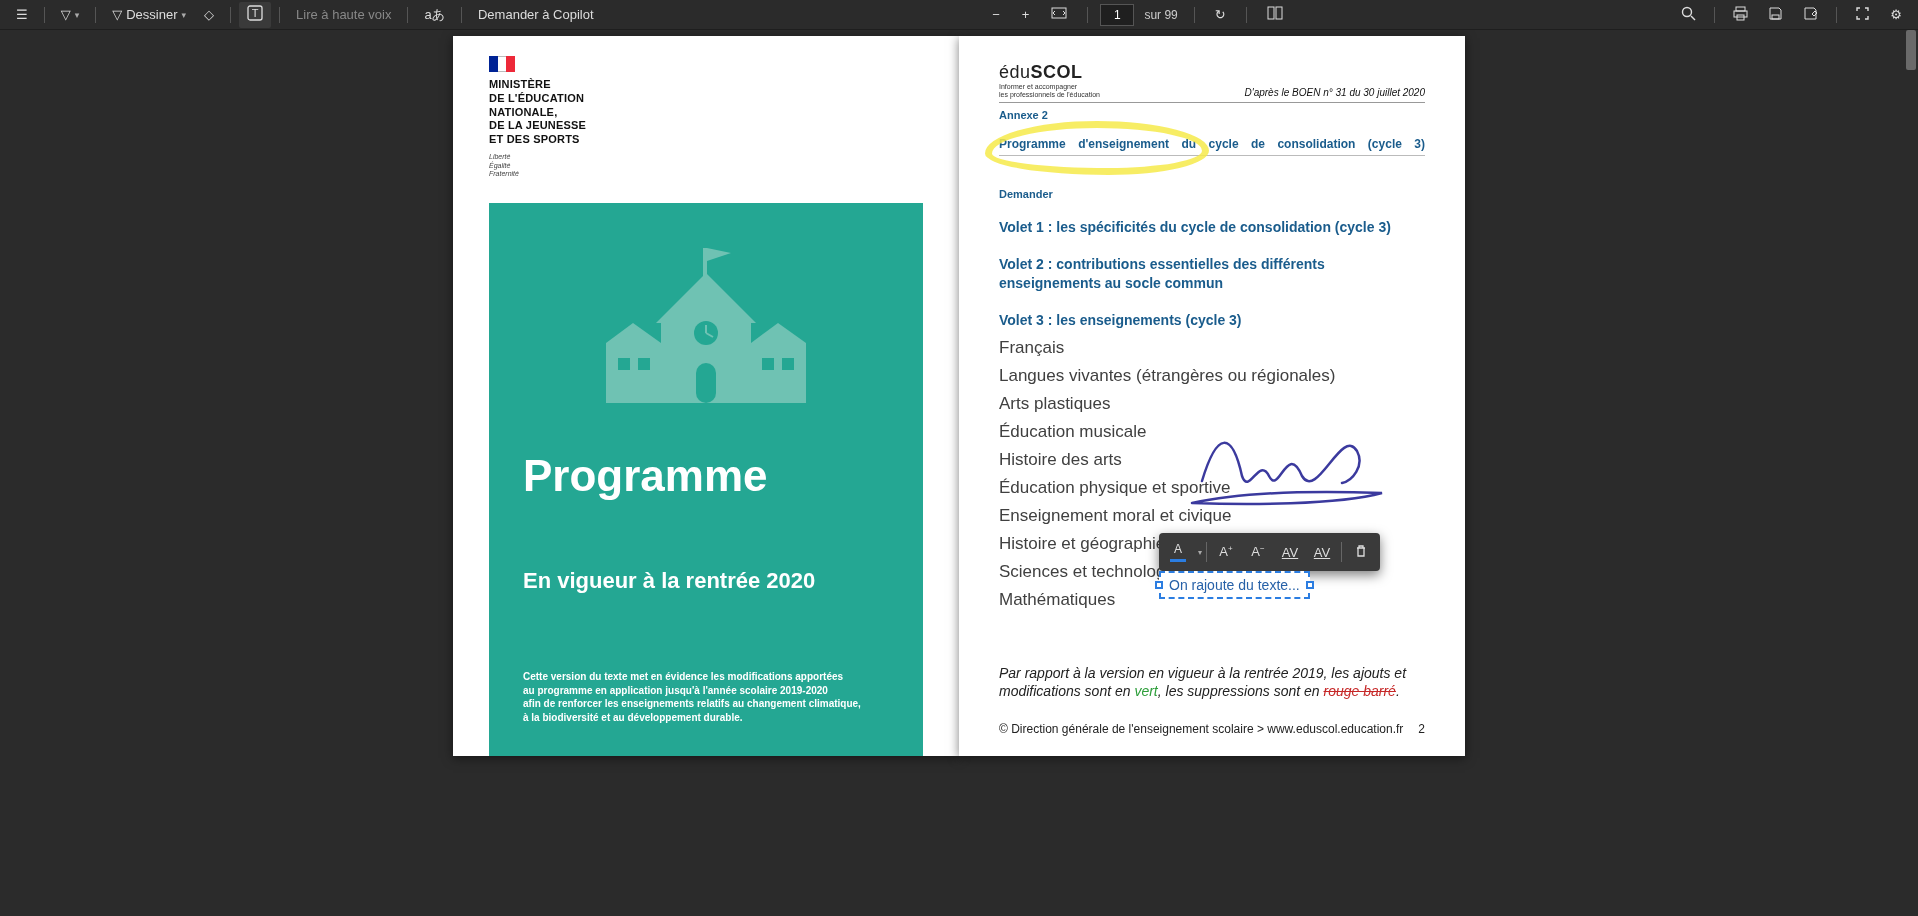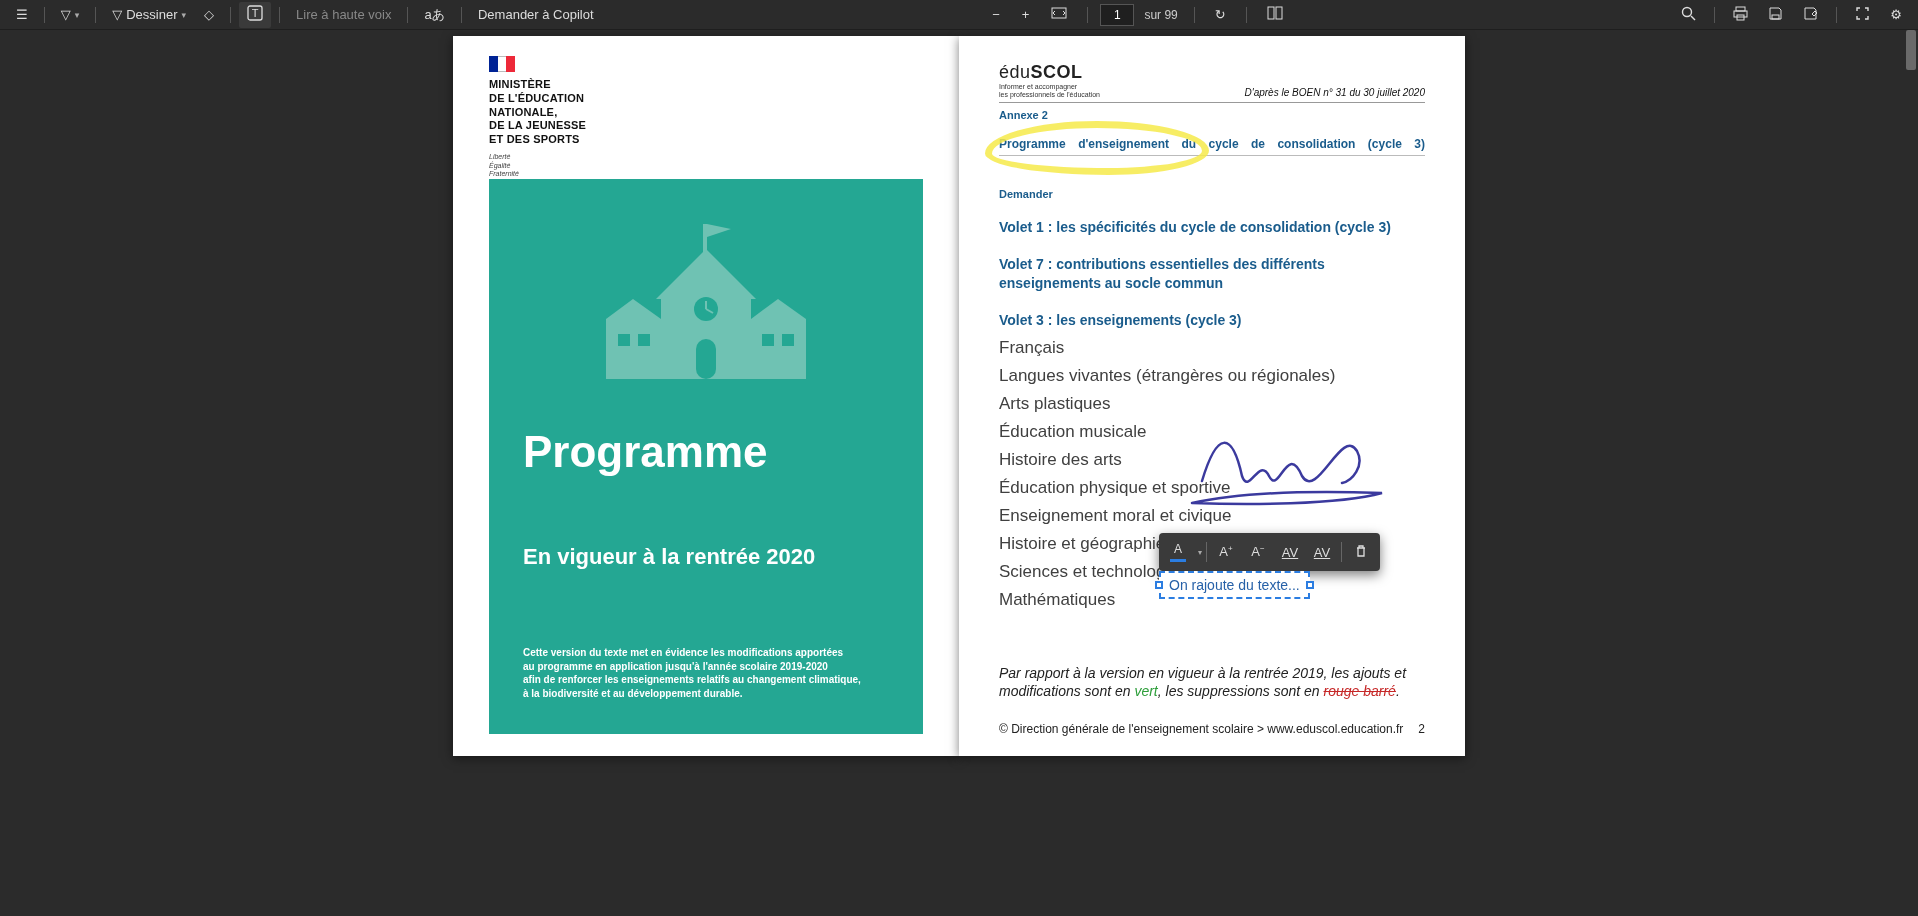--- a/index.html
+++ b/index.html
@@ -94,21 +94,21 @@
   .p1 .flag span { flex:1; }
   .p1 .flag .b { background:#002395; }
   .p1 .flag .w { background:#fff; border:1px solid #bbb; border-left:none; border-right:none;}
   .p1 .flag .r { background:#ED2939; }
   .p1 .ministry {
     font-size: 11px; font-weight: 700; line-height: 1.25; color:#111;
     letter-spacing: .2px;
   }
   .p1 .motto { font-size:7px; font-style:italic; color:#444; margin-top:6px; line-height:1.25;}
   .p1 .cover {
-    background:#24a793; margin-top:0; width:100%; height:555px;
+    background:#24a793; margin-top:24px; width:100%; height:555px;
     color:#fff; padding: 28px 34px 30px 34px; position:relative;
   }
   .p1 .school-icon {
     position:absolute; top:40px; left:50%; transform:translateX(-50%);
     width:200px; height:170px; fill:#6fc2b3;
   }
   .p1 .cover-title {
     position:absolute; top:250px; left:34px; right:34px;
     font-size:44px; font-weight:800; line-height:1.05;
   }
@@ -397,21 +397,21 @@
 
     <div class="annexe">Annexe 2</div>
 
     <div class="title">
       <span>Programme d'enseignement du cycle de consolidation (cycle 3)</span>
       <div class="hl" style="left:-14px; top:-16px; width:224px; height:54px;"></div>
     </div>
 
     <div class="sommaire">Demander</div>
     <div class="volet">Volet 1 : les spécificités du cycle de consolidation (cycle 3)</div>
-    <div class="volet">Volet 7 : contributions essentielles des différents enseignements au socle commun</div>
+    <div class="volet">Volet 2 : contributions essentielles des différents enseignements au socle commun</div>
     <div class="volet">Volet 3 : les enseignements (cycle 3)</div>
 
     <div class="item">Français</div>
     <div class="item">Langues vivantes (étrangères ou régionales)</div>
     <div class="item">Arts plastiques</div>
     <div class="item">Éducation musicale</div>
     <div class="item">Histoire des arts</div>
     <div class="item">Éducation physique et sportive</div>
     <div class="item">Enseignement moral et civique</div>
     <div class="item">Histoire et géographie</div>

